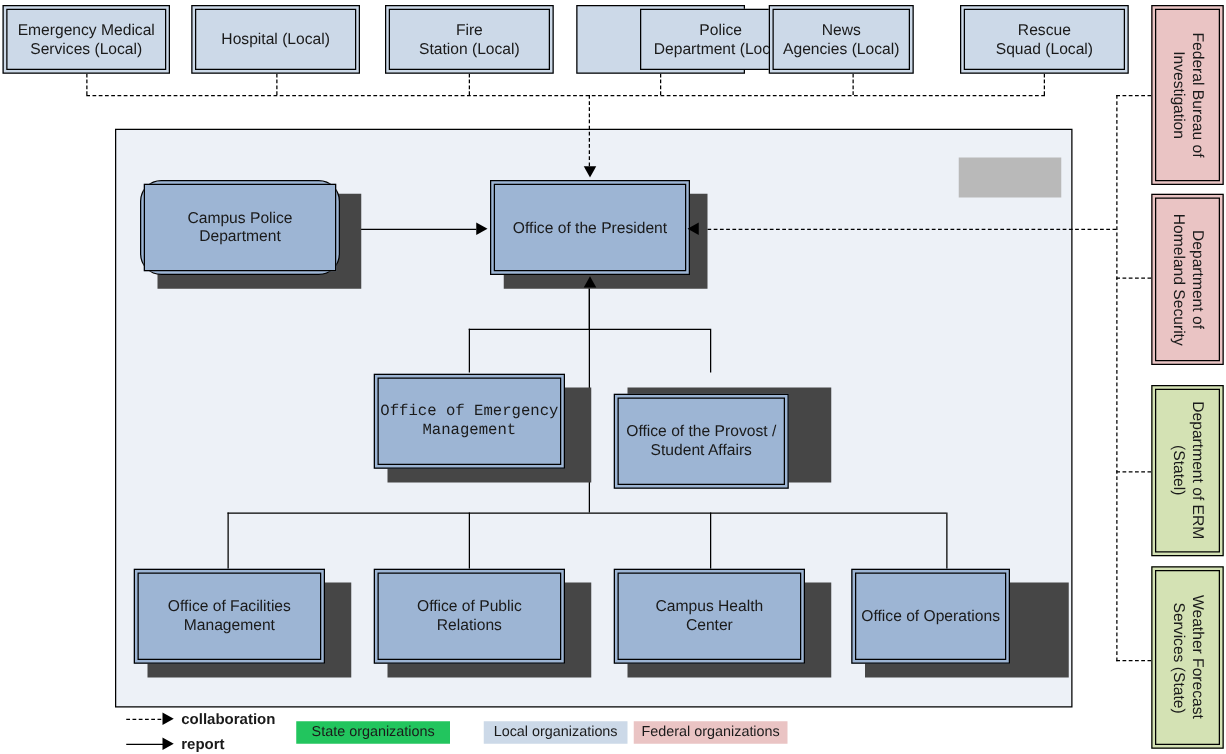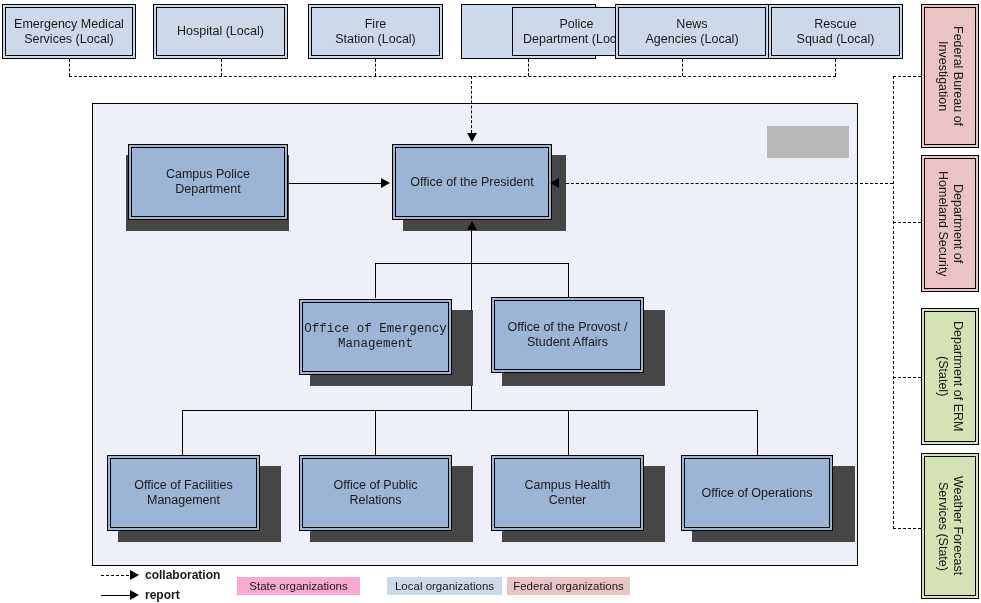--- a/index.html
+++ b/index.html
@@ -78,21 +78,21 @@
   
   #legend{position:absolute;left:0;top:565px;width:981px;height:38px;z-index:8;}
   .lg-label{
     position:absolute;font-size:12px;font-weight:bold;white-space:nowrap;
   }
   .sw{
     position:absolute;box-sizing:border-box;
     display:flex;align-items:center;justify-content:center;
     font-size:11.5px;white-space:nowrap;
   }
-  .sw-state{background:#f9a8d4;}
+  .sw-state{background:#22c55e;}
   .sw-local{background:#ccd9e8;}
   .sw-federal{background:#eac4c4;}
 </style>
 </head>
 <body>
 
 <div id="stage">
 
   <div id="campus-area" style="left:92px;top:103px;width:766px;height:463px;"></div>
 
@@ -104,21 +104,21 @@
     <div class="inner" style="white-space:pre-line;">Hospital (Local)</div>
   </div>
   <div class="node local" style="left:308px;top:4px;width:135px;height:55px;">
     <div class="inner" style="white-space:pre-line;">Fire
 Station (Local)</div>
   </div>
   <div class="node local" style="left:461px;top:4px;width:135px;height:55px;">
     <div class="inner" style="white-space:pre-line;margin-left:48px;">Police
 Department (Local)</div>
   </div>
-  <div class="node local" style="left:615px;top:4px;width:154px;height:55px;">
+  <div class="node local" style="left:615px;top:4px;width:116px;height:55px;">
     <div class="inner" style="white-space:pre-line;">News
 Agencies (Local)</div>
   </div>
   <div class="node local" style="left:768px;top:4px;width:135px;height:55px;">
     <div class="inner" style="white-space:pre-line;">Rescue
 Squad (Local)</div>
   </div>
 
   <div class="dv" style="left:69px;top:59px;height:17px;"></div>
   <div class="dv" style="left:221px;top:59px;height:17px;"></div>
@@ -155,21 +155,21 @@
   <div class="dh" style="left:893px;top:222px;width:28px;"></div>
   <div class="dh" style="left:893px;top:377px;width:28px;"></div>
   <div class="dh" style="left:893px;top:528px;width:28px;"></div>
 
   <div class="dh" style="left:556px;top:183px;width:337px;"></div>
   <div class="arrow ar-left" style="left:550px;top:178px;"></div>
 
   <div id="campus-legend-shadow" style="left:767px;top:126px;width:82px;height:32px;"></div>
 
   <div class="shadow" style="left:126px;top:155px;width:163px;height:76px;"></div>
-  <div class="node campus-node" style="left:128px;top:144px;width:160px;height:76px;">
+  <div class="node campus-node" style="left:112px;top:144px;width:160px;height:76px;border-radius:17px;">
     <div class="inner" style="white-space:pre-line;">Campus Police
 Department</div>
   </div>
   <div class="ln lnh" style="left:275px;top:183px;width:106px;"></div>
   <div class="arrow ar-right" style="left:381px;top:178px;"></div>
 
   <div class="shadow" style="left:403px;top:155px;width:163px;height:76px;"></div>
   <div class="node campus-node" style="left:392px;top:144px;width:160px;height:76px;">
     <div class="inner" style="white-space:pre-line;">Office of the President</div>
   </div>
@@ -179,21 +179,21 @@
   <div class="ln lnv" style="left:375px;top:263px;height:35px;"></div>
   <div class="ln lnv" style="left:568px;top:263px;height:35px;"></div>
 
   <div class="shadow" style="left:310px;top:310px;width:163px;height:76px;"></div>
   <div class="node campus-node" style="left:299px;top:299px;width:153px;height:76px;font-family:Liberation Mono, monospace;">
     <div class="inner" style="white-space:pre-line;">Office of Emergency
 Management</div>
   </div>
 
   <div class="shadow" style="left:502px;top:310px;width:163px;height:76px;"></div>
-  <div class="node campus-node" style="left:491px;top:297px;width:153px;height:76px;">
+  <div class="node campus-node" style="left:491px;top:315px;width:140px;height:76px;">
     <div class="inner" style="white-space:pre-line;">Office of the Provost /
 Student Affairs</div>
   </div>
 
   <div class="ln lnv" style="left:471px;top:228px;height:182px;"></div>
   <div class="arrow ar-up" style="left:467px;top:221px;"></div>
   <div class="ln lnh" style="left:182px;top:410px;width:575px;"></div>
   <div class="ln lnv" style="left:182px;top:410px;height:45px;"></div>
   <div class="ln lnv" style="left:375px;top:410px;height:45px;"></div>
   <div class="ln lnv" style="left:568px;top:410px;height:45px;"></div>
@@ -211,21 +211,21 @@
 Relations</div>
   </div>
 
   <div class="shadow" style="left:502px;top:466px;width:163px;height:76px;"></div>
   <div class="node campus-node" style="left:491px;top:455px;width:153px;height:76px;">
     <div class="inner" style="white-space:pre-line;">Campus Health
 Center</div>
   </div>
 
   <div class="shadow" style="left:692px;top:466px;width:163px;height:76px;"></div>
-  <div class="node campus-node" style="left:681px;top:455px;width:152px;height:76px;">
+  <div class="node campus-node" style="left:681px;top:455px;width:127px;height:76px;">
     <div class="inner" style="white-space:pre-line;">Office of Operations</div>
   </div>
 
   <div id="legend">
 
     <div class="dh" style="left:101px;top:10px;width:33px;"></div>
     <div class="arrow ar-right" style="left:130px;top:5px;"></div>
     <div class="lg-label" style="left:145px;top:3px;">collaboration</div>
 
     <div class="ln lnh" style="left:101px;top:30px;width:33px;"></div>

